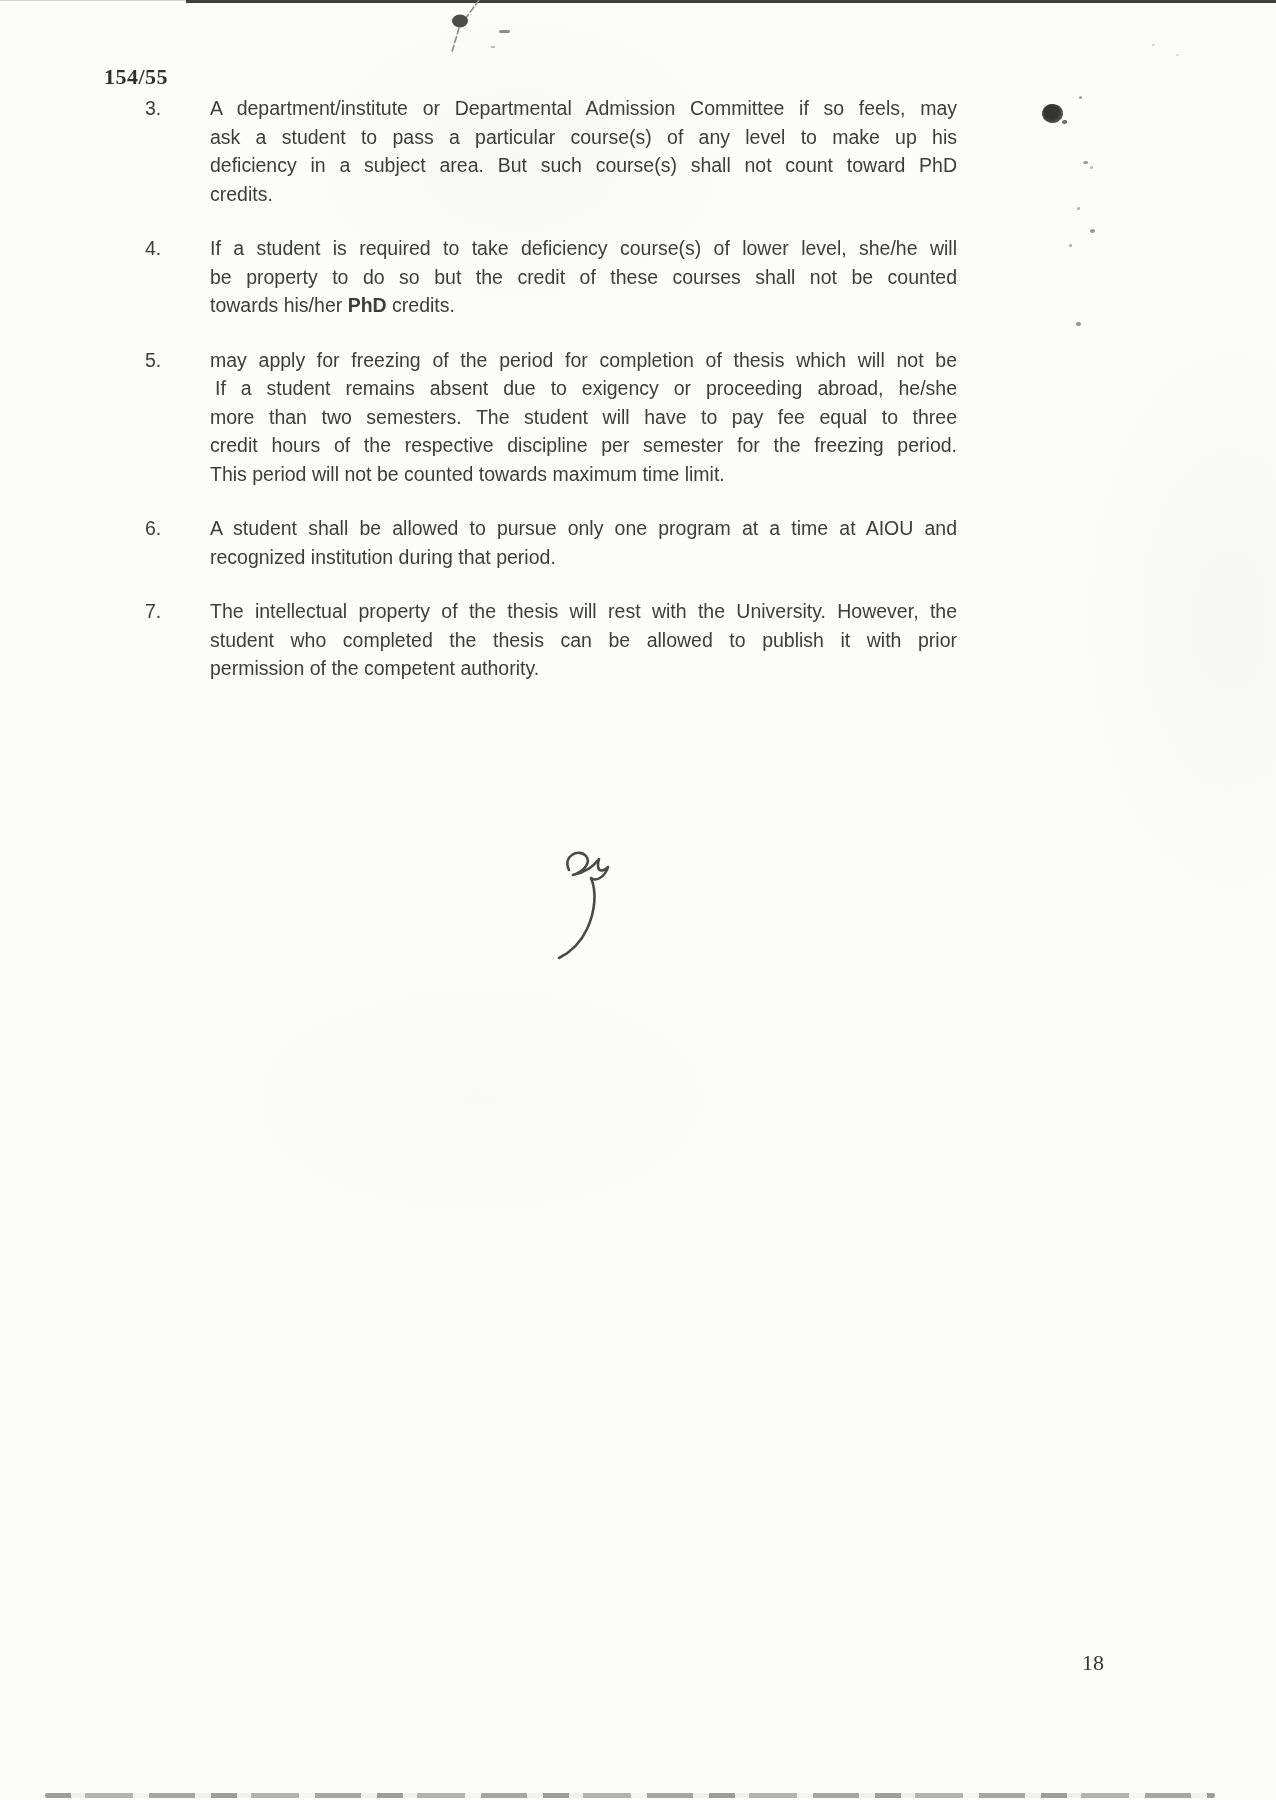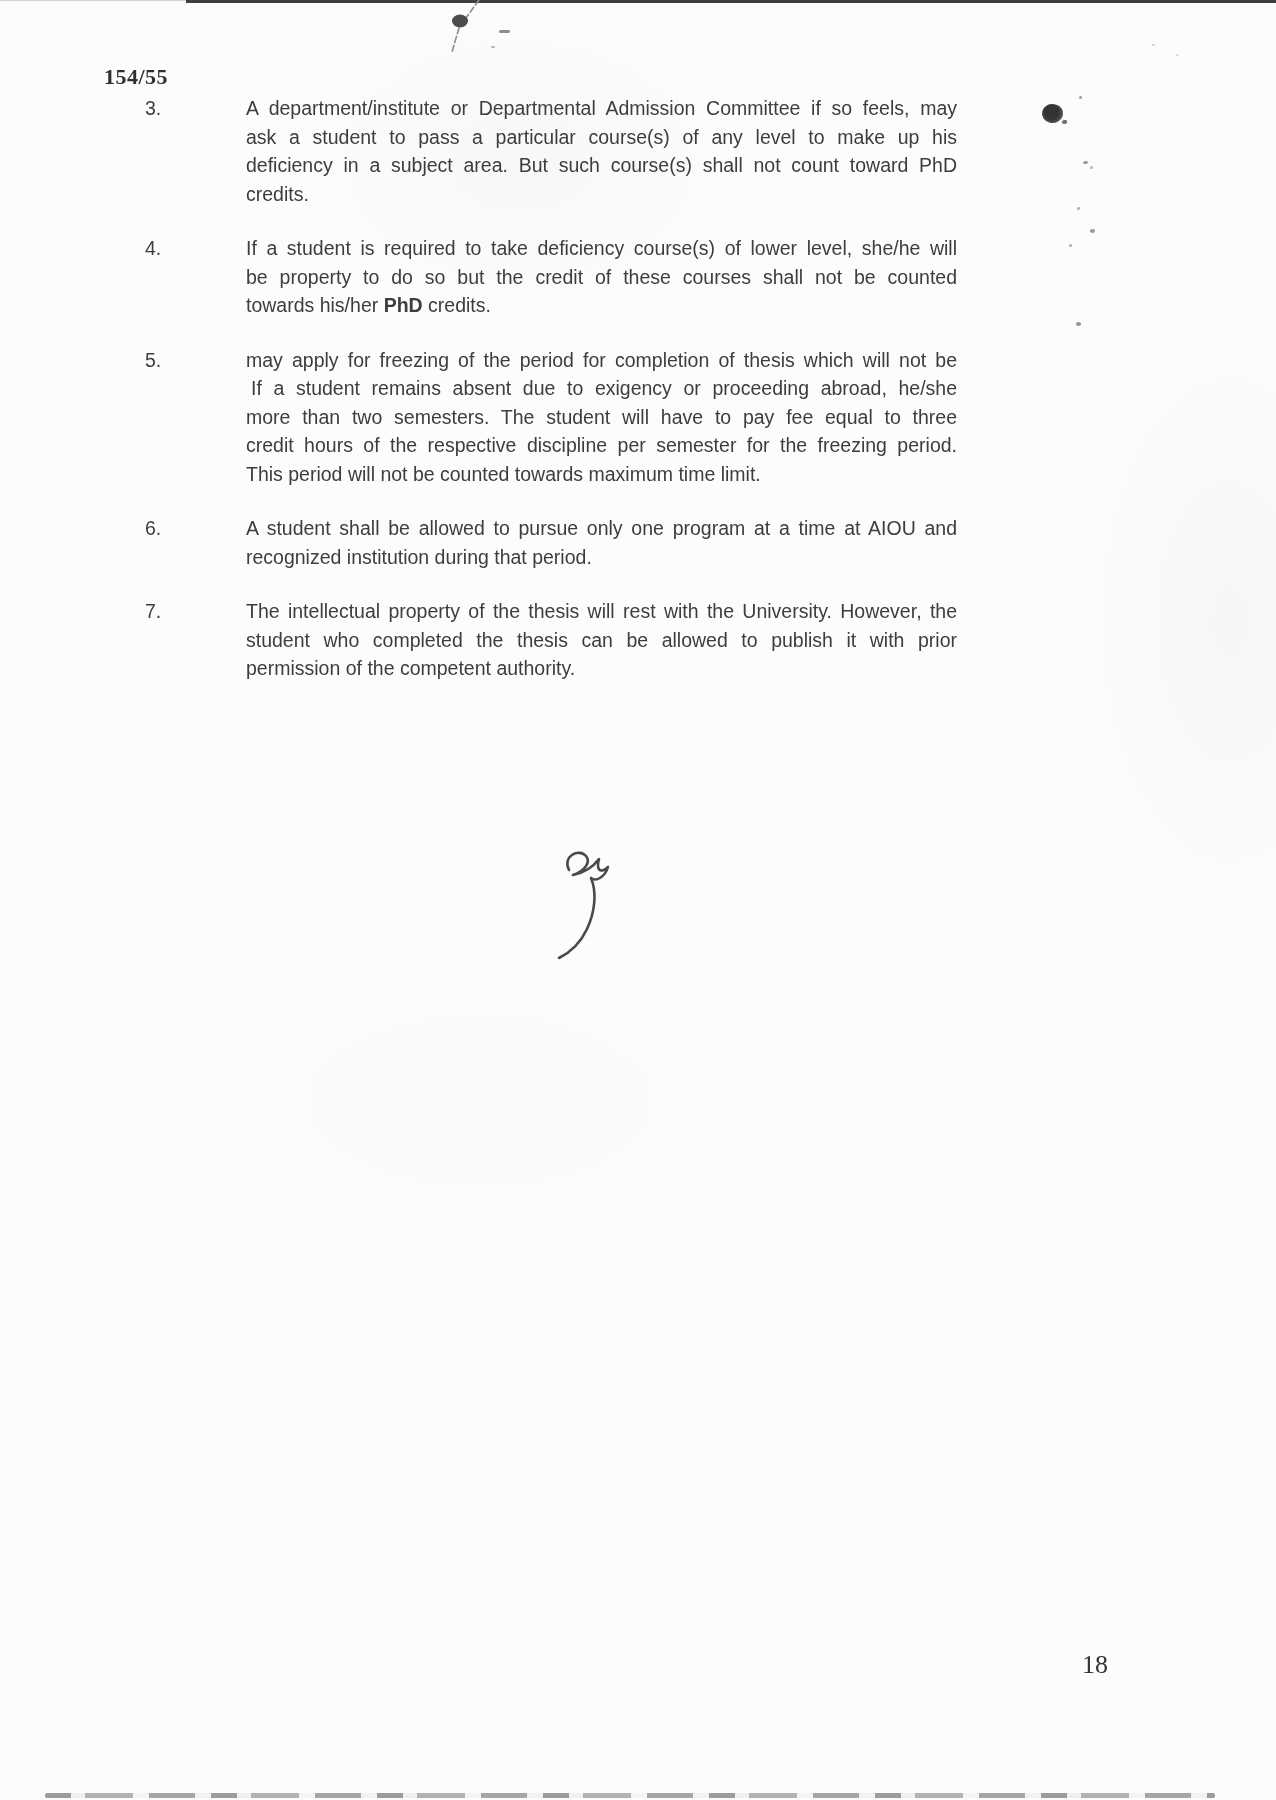--- a/index.html
+++ b/index.html
@@ -67,29 +67,29 @@
     letter-spacing:0.5px;
     margin-left:12px;
   }
   .doc-list{
     position:absolute;left:145px;top:94px;width:812px;
     font-size:19.5px;line-height:28.5px;color:#3d3d3d;
   }
   .doc-item{display:flex;margin-bottom:26px;}
   .item-number{flex:0 0 65px;}
   .item-body{flex:1;}
-  .line{text-align:justify;text-align-last:justify;margin-left:36px;}
+  .line{text-align:justify;text-align-last:justify;}
   .line.last{text-align-last:left;}
   .line.indent{padding-left:5px;}
   .bold{font-weight:bold;}
   .signature-wrap{position:absolute;left:543px;top:846px;}
   .page-number{
     position:absolute;left:1082px;top:1650px;
     font-family:"Liberation Serif", serif;
-    font-size:26px;color:#333;
+    font-size:22px;color:#333;
   }
 </style>
 </head>
 <body>
 
 <div class="page">
 
   <div class="top-edge"></div>
   <div class="top-edge-faint"></div>
 

